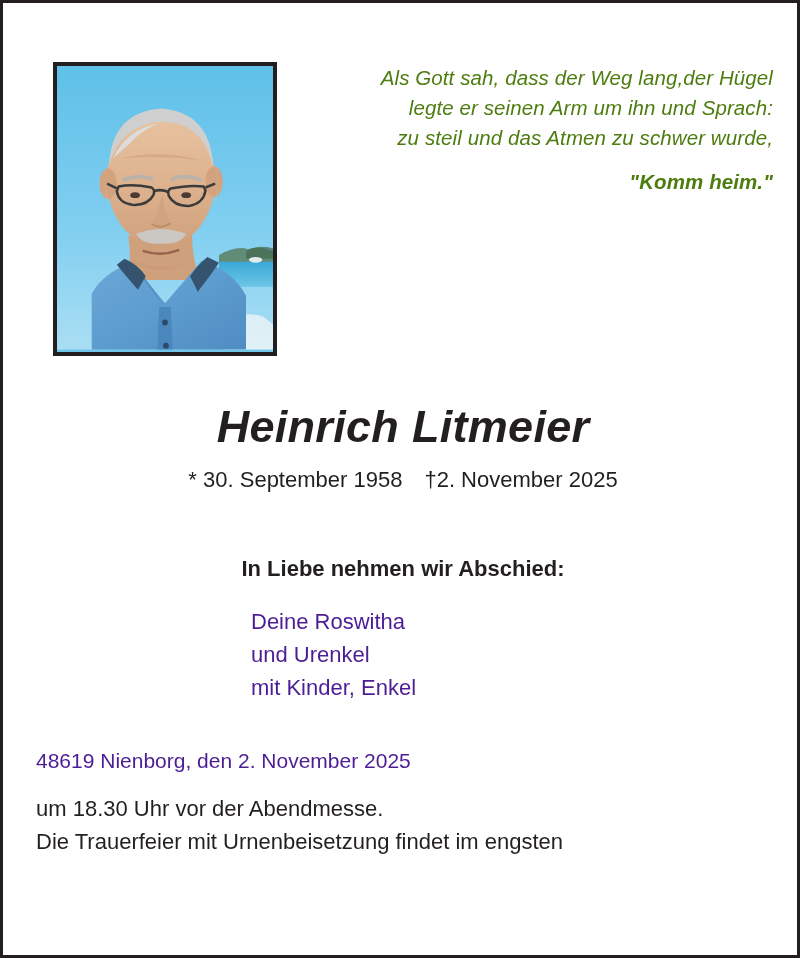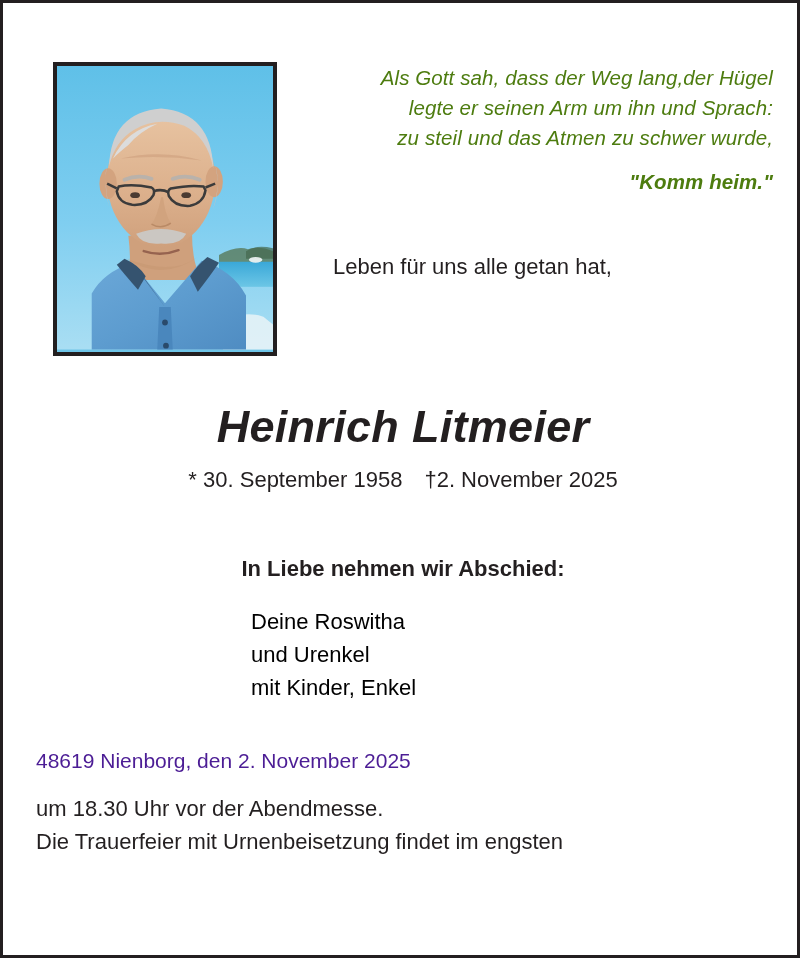--- a/index.html
+++ b/index.html
@@ -119,21 +119,21 @@
     line-height: 28px;
   }
   .mourners-block {
     position: absolute;
     left: 248px;
     top: 602px;
     width: 400px;
     text-align: left;
     font-size: 22px;
     line-height: 33px;
-    color: #000000;
+    color: #4c1d95;
   }
   .mourner-line { display: block; }
 
   
   .place-date {
     position: absolute;
     left: 33px;
     top: 744px;
     font-size: 21px;
     line-height: 28px;
@@ -241,21 +241,20 @@
     </div>
 
     <div class="verse-block">
       <span class="verse-line">Als Gott sah, dass der Weg lang,der Hügel</span>
       <span class="verse-line">legte er seinen Arm um ihn und Sprach:</span>
       <span class="verse-line">zu steil und das Atmen zu schwer wurde,</span>
       <span class="verse-quote">"Komm heim."</span>
     </div>
 
     <div class="gratitude-block">
-      <span class="gratitude-line">Leben für uns alle getan hat,</span>
     </div>
 
   </div>
 
   <div class="name-block">
     <div class="deceased-name">Heinrich Litmeier</div>
     <div class="dates-row">
       <span class="date-birth">* 30. September 1958</span><span class="date-death">†2. November 2025</span>
     </div>
   </div>

